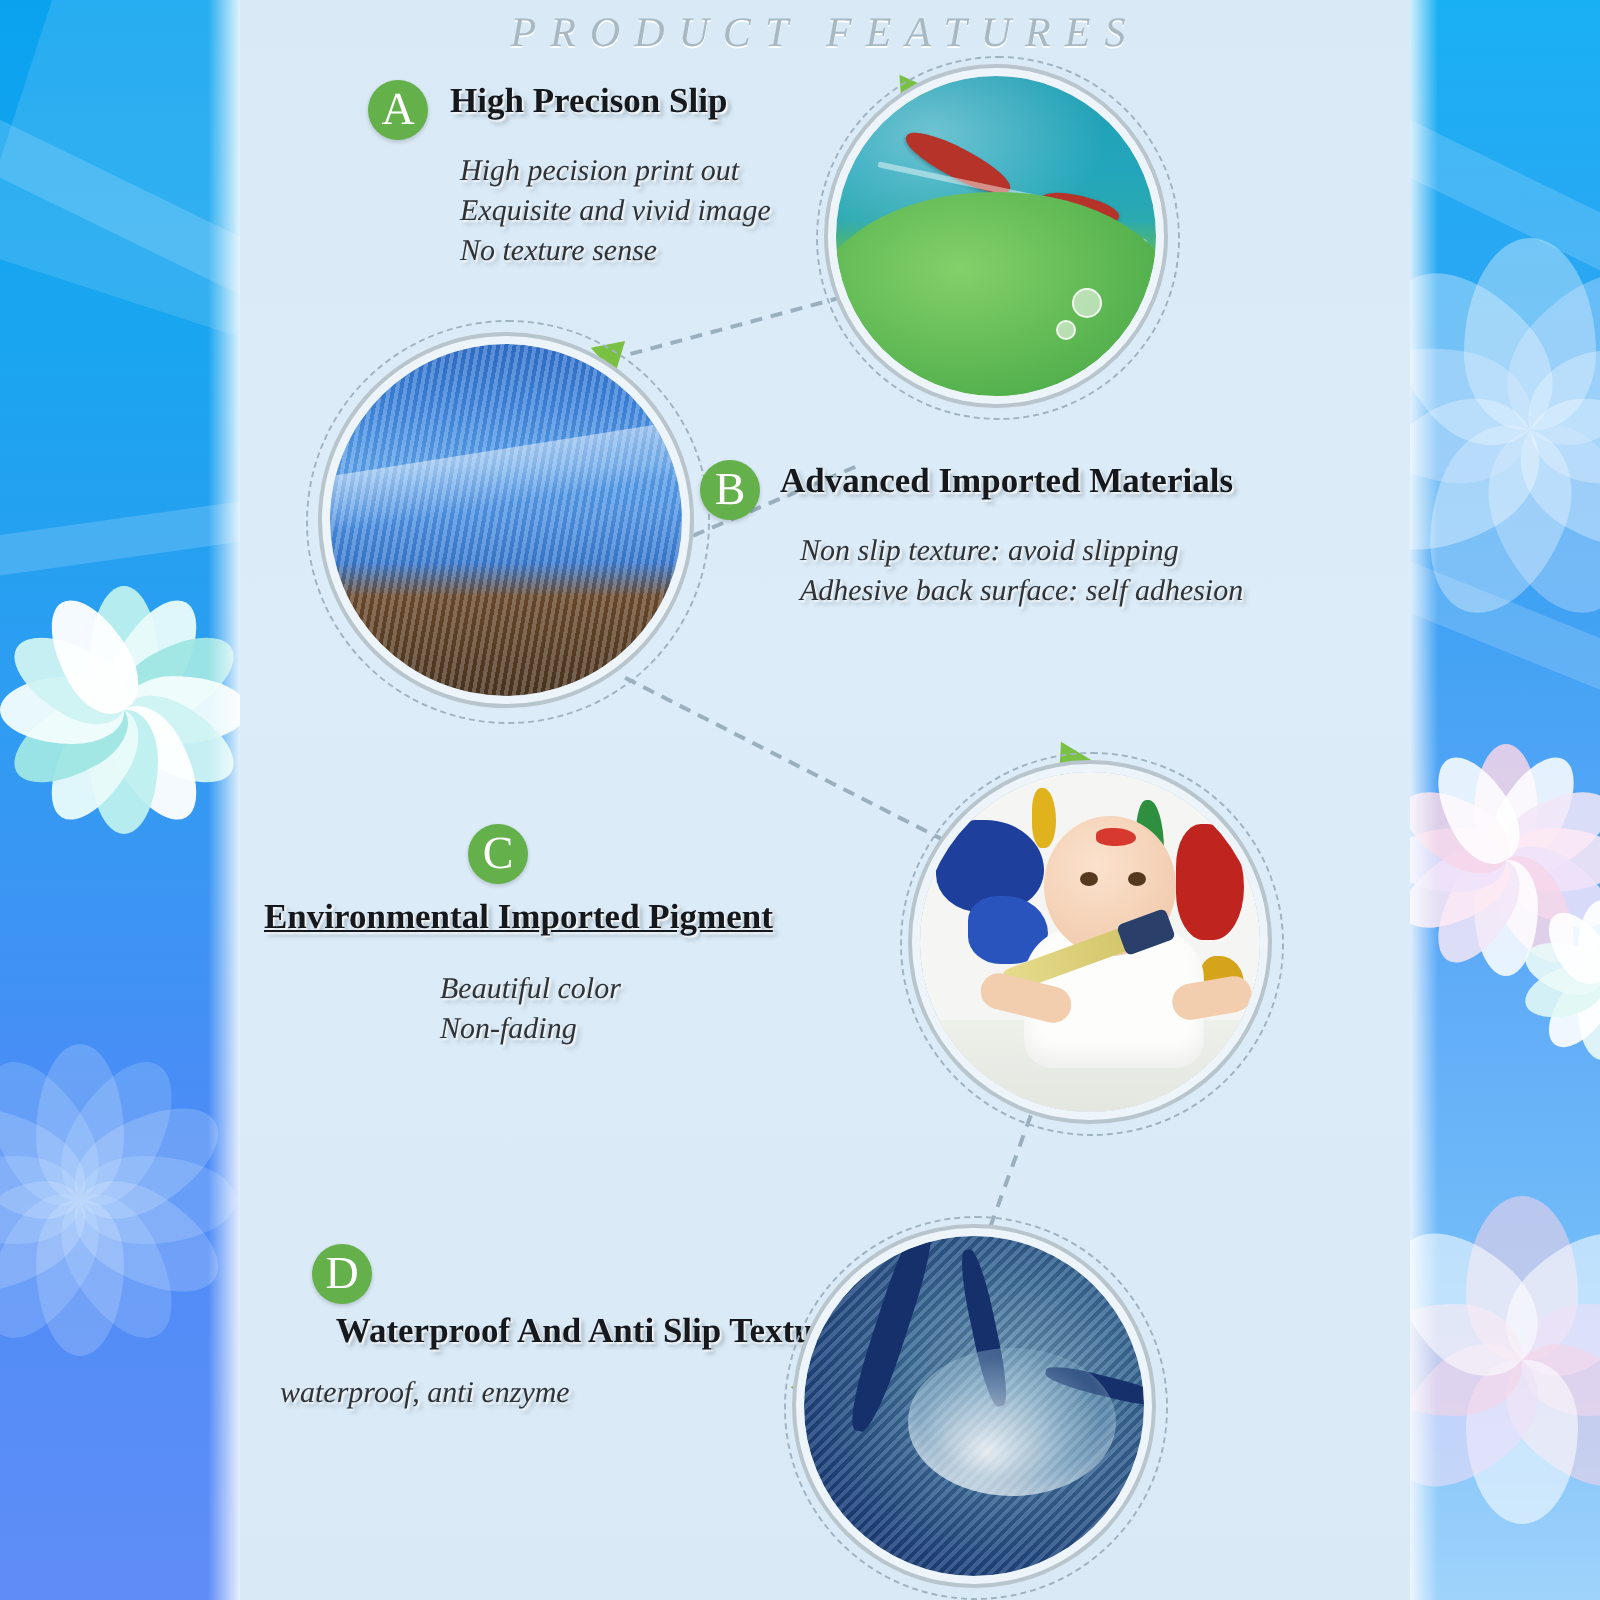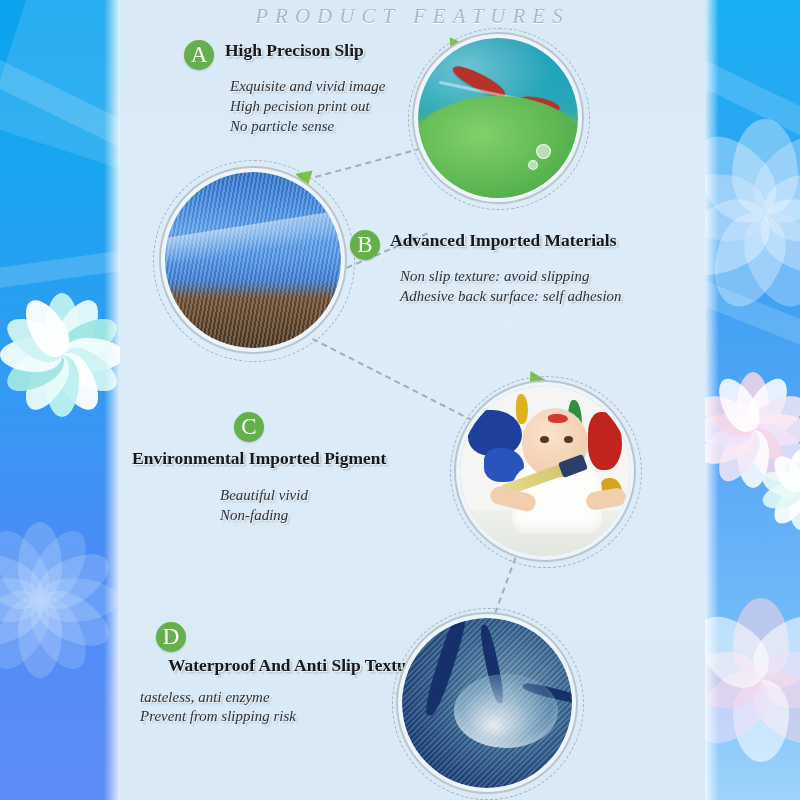--- a/index.html
+++ b/index.html
@@ -215,23 +215,23 @@
 
     <div class="arrow" style="left:325px;top:36px;transform:rotate(-35deg);"></div>
     <div class="arrow" style="left:178px;top:168px;transform:rotate(48deg);"></div>
     <div class="arrow" style="left:405px;top:370px;transform:rotate(-28deg);"></div>
     <div class="arrow" style="left:278px;top:686px;transform:rotate(40deg);"></div>
 
     <div>
       <div class="badge" style="left:64px;top:40px;">A</div>
       <div class="heading" style="left:105px;top:40px;">High Precison Slip</div>
       <div class="body-text" style="left:110px;top:76px;">
+        <div>High pecision print out</div>
         <div>Exquisite and vivid image</div>
-        <div>High pecision print out</div>
-        <div>No particle sense</div>
+        <div>No texture sense</div>
       </div>
       <div class="dashring" style="left:288px;top:28px;width:180px;height:180px;"></div>
       <div class="photo" style="left:298px;top:38px;width:160px;height:160px;">
         <div class="inner">
           <div class="koi">
             <div class="fishA"></div>
             <div class="fishB"></div>
             <div class="streak" style="left:20px;top:52px;width:90px;transform:rotate(12deg);"></div>
             <div class="streak" style="left:46px;top:74px;width:110px;transform:rotate(8deg);"></div>
             <div class="pad"></div>
@@ -254,23 +254,23 @@
       <div class="badge" style="left:230px;top:230px;">B</div>
       <div class="heading" style="left:270px;top:230px;">Advanced Imported Materials</div>
       <div class="body-text" style="left:280px;top:266px;">
         <div>Non slip texture: avoid slipping</div>
         <div>Adhesive back surface: self adhesion</div>
       </div>
     </div>
 
     <div>
       <div class="badge" style="left:114px;top:412px;">C</div>
-      <div class="heading" style="left:12px;top:448px;">Environmental Imported Pigment</div>
+      <div class="heading" style="left:12px;top:448px;text-decoration:underline;">Environmental Imported Pigment</div>
       <div class="body-text" style="left:100px;top:485px;">
-        <div>Beautiful vivid</div>
+        <div>Beautiful color</div>
         <div>Non-fading</div>
       </div>
       <div class="dashring" style="left:330px;top:376px;width:190px;height:190px;"></div>
       <div class="photo" style="left:340px;top:386px;width:170px;height:170px;">
         <div class="inner">
           <div class="baby">
             <div class="floor"></div>
             <div class="splat" style="left:8px;top:24px;width:54px;height:46px;background:#1f3f9c;"></div>
             <div class="splat" style="left:24px;top:62px;width:40px;height:34px;background:#2a54bd;"></div>
             <div class="splat" style="left:128px;top:26px;width:34px;height:58px;background:#c0241f;"></div>
@@ -288,22 +288,21 @@
             <div class="arm" style="left:126px;top:104px;width:40px;height:18px;transform:rotate(-10deg);"></div>
           </div>
         </div>
       </div>
     </div>
 
     <div>
       <div class="badge" style="left:36px;top:622px;">D</div>
       <div class="heading" style="left:0px;top:655px;width:350px;text-align:center;">Waterproof And Anti Slip Texture</div>
       <div class="body-text" style="left:20px;top:688px;line-height:19px;">
-        <div>tasteless, anti enzyme</div>
-        <div>Prevent from slipping risk</div>
+        <div>waterproof, anti enzyme</div>
       </div>
       <div class="dashring" style="left:272px;top:608px;width:190px;height:190px;"></div>
       <div class="photo" style="left:282px;top:618px;width:170px;height:170px;">
         <div class="inner">
           <div class="drop">
             <div class="vein" style="left:36px;top:-10px;width:16px;height:110px;transform:rotate(18deg);"></div>
             <div class="vein" style="left:84px;top:6px;width:12px;height:80px;transform:rotate(-12deg);"></div>
             <div class="vein" style="left:120px;top:70px;width:60px;height:10px;transform:rotate(14deg);"></div>
             <div class="bead"></div>
           </div>

